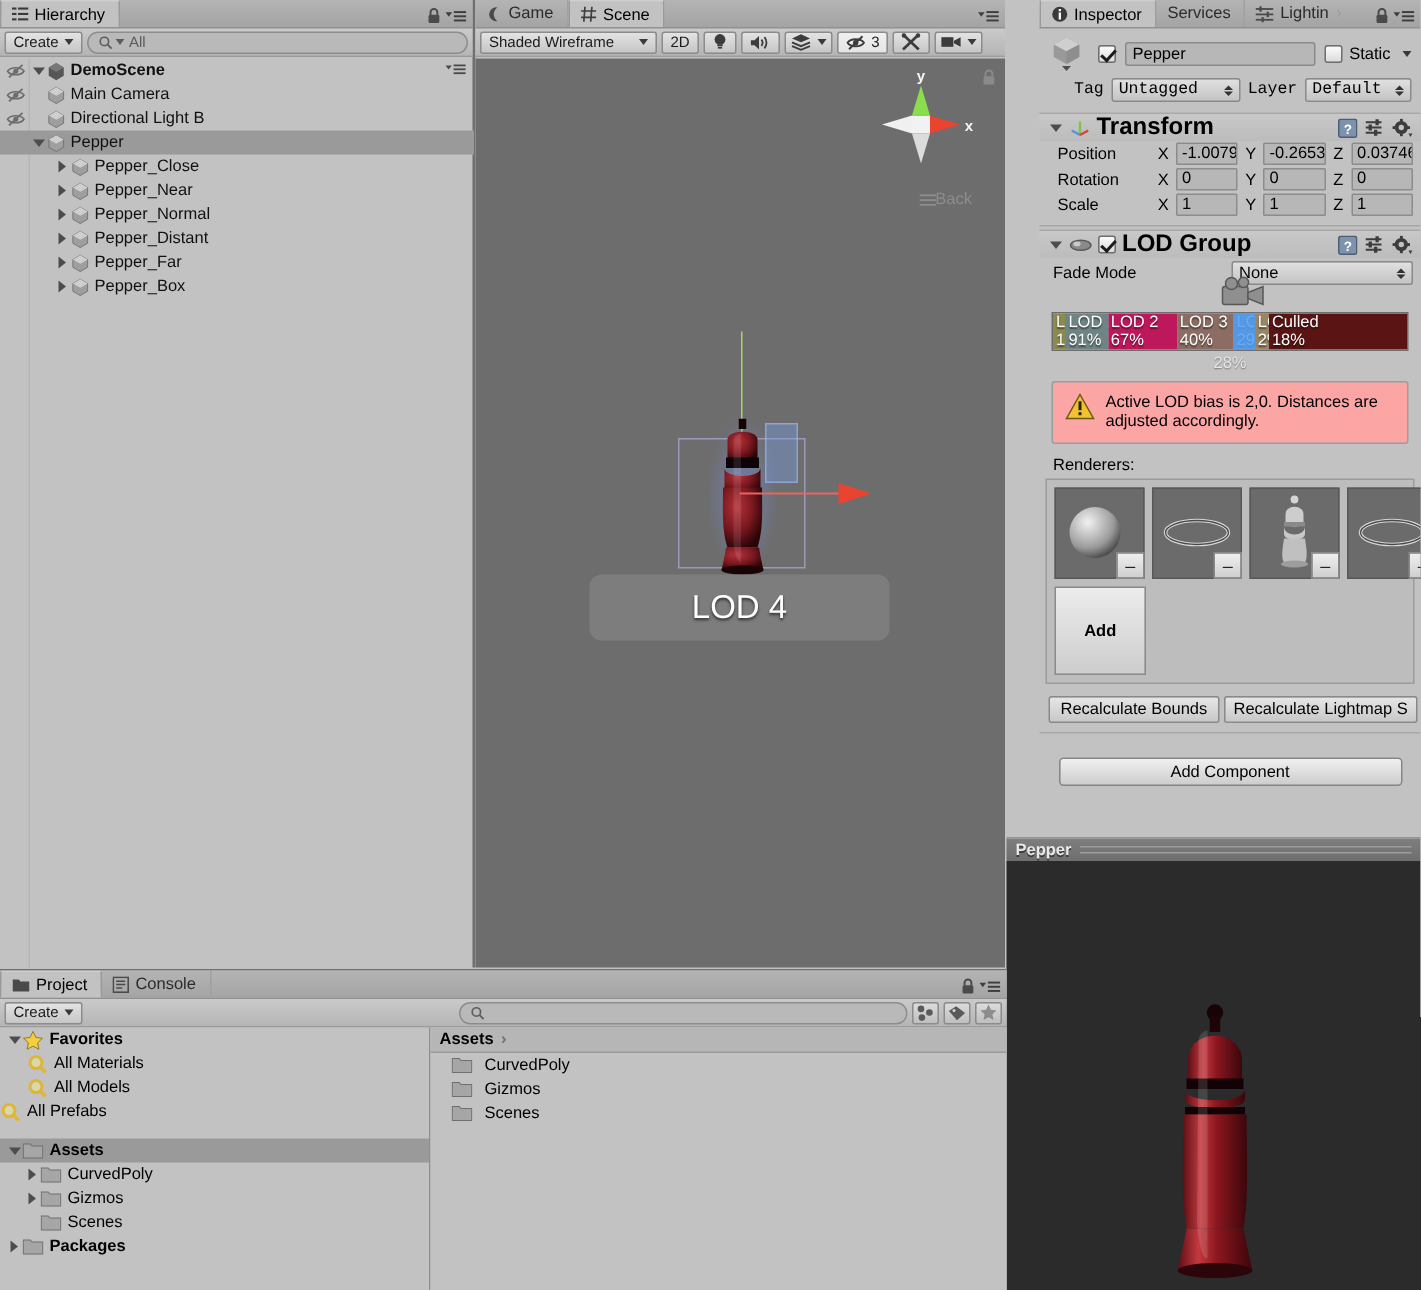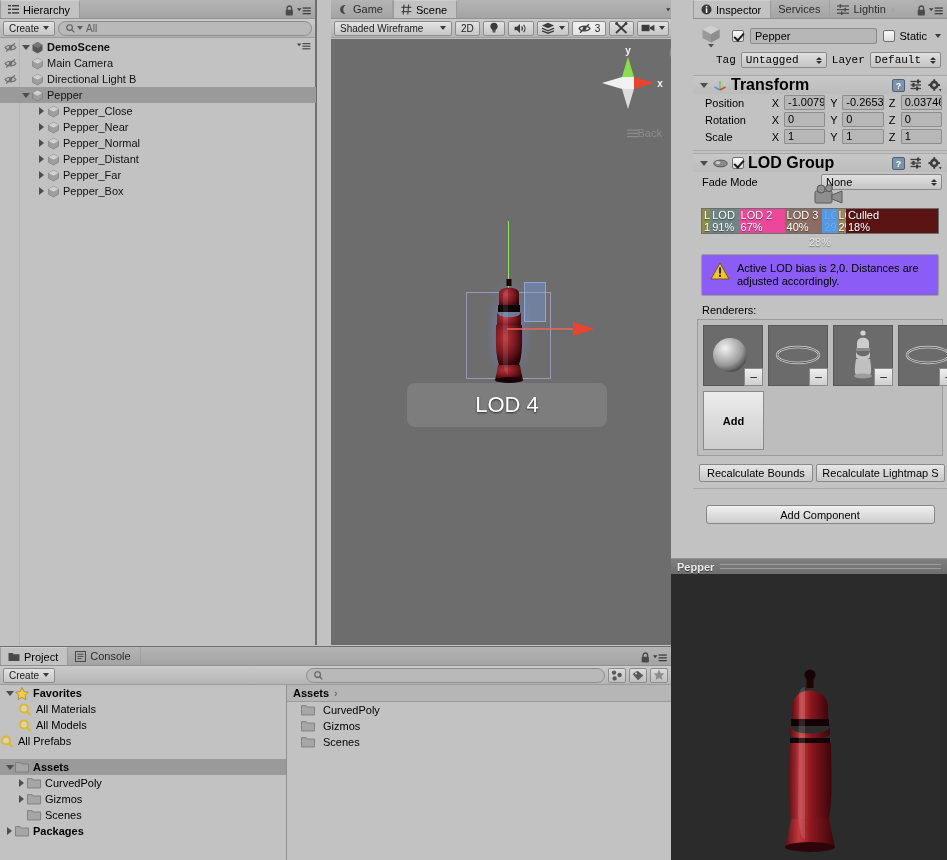--- a/index.html
+++ b/index.html
@@ -58,21 +58,21 @@
   .eyecol { width:20px; display:flex; justify-content:center; align-items:center; }
   .gutter { position:absolute; left:0; top:0; bottom:0; width:20px; border-right:1px solid #b5b5b5; }
   .hlabel { white-space:nowrap; }
   .foldout { width:11px; display:inline-flex; justify-content:center; align-items:center; }
   .tri-r { width:0;height:0;border-top:4px solid transparent;border-bottom:4px solid transparent;border-left:5px solid #4d4d4d; }
   .tri-d { width:0;height:0;border-left:4px solid transparent;border-right:4px solid transparent;border-top:5px solid #4d4d4d; }
   .cubeicon { width:13px;height:13px;margin-right:3px;flex:none; }
   .hmenu { position:absolute; right:5px; top:3px; }
 
   
-  #scene { left:331px; top:0; width:353px; height:645px; }
+  #scene { left:317px; top:0; width:353px; height:645px; }
   .sceneview { position:absolute; left:0; top:39px; width:353px; height:606px; background:#6d6d6d; overflow:hidden; }
   .lodlabel {
     position:absolute; left:76px; top:344px; width:200px; height:44px;
     background:rgba(128,128,128,.88); border-radius:8px;
     display:flex; align-items:center; justify-content:center;
     color:#fff; font-size:22px; text-shadow:0 1px 2px rgba(0,0,0,.65);
   }
   .selbox { position:absolute; left:135px; top:253px; width:85px; height:87px; border:1px solid #9a9ab8; }
   .pepper3d { position:absolute; left:155px; top:240px; width:46px; height:105px; }
   .axisline-y { position:absolute; left:177px; top:182px; width:1px; height:72px; background:#9bdd62; }
@@ -113,21 +113,21 @@
   
   .lodbar-wrap { position:relative; margin:16px 8px 0 8px; }
   .camicon { position:absolute; top:-24px; left:112px; }
   .lodbar { display:flex; height:26px; border:1px solid #6e6e6e; overflow:hidden; position:relative; }
   .lodseg { position:relative; overflow:hidden; display:flex; flex-direction:column; justify-content:center; padding-left:2px; color:#fff; font-size:11px; text-shadow:0 1px 1px rgba(0,0,0,.5); line-height:12px;}
   .lodseg .nm { white-space:nowrap; }
   .lodseg .pc { white-space:nowrap; }
   .lodhandle { position:absolute; top:-1px; bottom:-1px; width:15px; background:#4b9cf7; opacity:.85; }
   .lodcursor { text-align:center; color:#e6e6e6; font-size:11px; margin-top:2px; text-shadow:0 1px 1px rgba(0,0,0,.4); }
 
-  .helpbox { margin:6px 8px 0 8px; border:1px solid #9d9d9d; background:#8b5cf6; border-radius:2px; display:flex; gap:7px; padding:7px 8px; }
+  .helpbox { margin:6px 8px 0 8px; border:1px solid #9d9d9d; background:#fca5a5; border-radius:2px; display:flex; gap:7px; padding:7px 8px; }
   .helptext { font-size:11px; line-height:13px; }
 
   .renderers-lbl { padding:8px 0 3px 9px; font-size:11px; }
   .rend-box { margin:0 4px; border:1px solid #9c9c9c; background:#bdbdbd; padding:5px; }
   .rend-grid { display:flex; gap:5px; }
   .rend-cell { width:61px; height:61px; background:#6b6b6b; border:1px solid #585858; position:relative; }
   .minusbtn { position:absolute; right:-1px; bottom:-1px; width:19px; height:18px; background:linear-gradient(#efefef,#cfcfcf); border:1px solid #8a8a8a; display:flex; align-items:center; justify-content:center; font-size:12px; color:#222;}
   .addcell { width:61px; height:59px; margin-top:5px; background:linear-gradient(#ececec,#cdcdcd); border:1px solid #8a8a8a; display:flex; align-items:center; justify-content:center; font-weight:bold; font-size:11px; }
 
   .twobtn { display:flex; gap:3px; padding:8px 2px 0 6px; }
@@ -704,21 +704,21 @@
         </svg>
         <div class="lodbar" id="lodbar">
             <div class="lodseg" style="width: 3.5%; background: rgb(139, 138, 79);">
               <span class="nm">LOD 0</span>
               <span class="pc">100%</span>
             </div>
             <div class="lodseg" style="width: 12%; background: rgb(111, 132, 132);">
               <span class="nm">LOD 1</span>
               <span class="pc">91%</span>
             </div>
-            <div class="lodseg" style="width: 19.5%; background: #ec4899;">
+            <div class="lodseg" style="width: 19.5%; background: #be185d;">
               <span class="nm">LOD 2</span>
               <span class="pc">67%</span>
             </div>
             <div class="lodseg" style="width: 16%; background: rgb(140, 109, 99);">
               <span class="nm">LOD 3</span>
               <span class="pc">40%</span>
             </div>
             <div class="lodseg" style="width: 6%; background: rgb(154, 133, 101);">
               <span class="nm">LOD 4</span>
               <span class="pc">29%</span>

